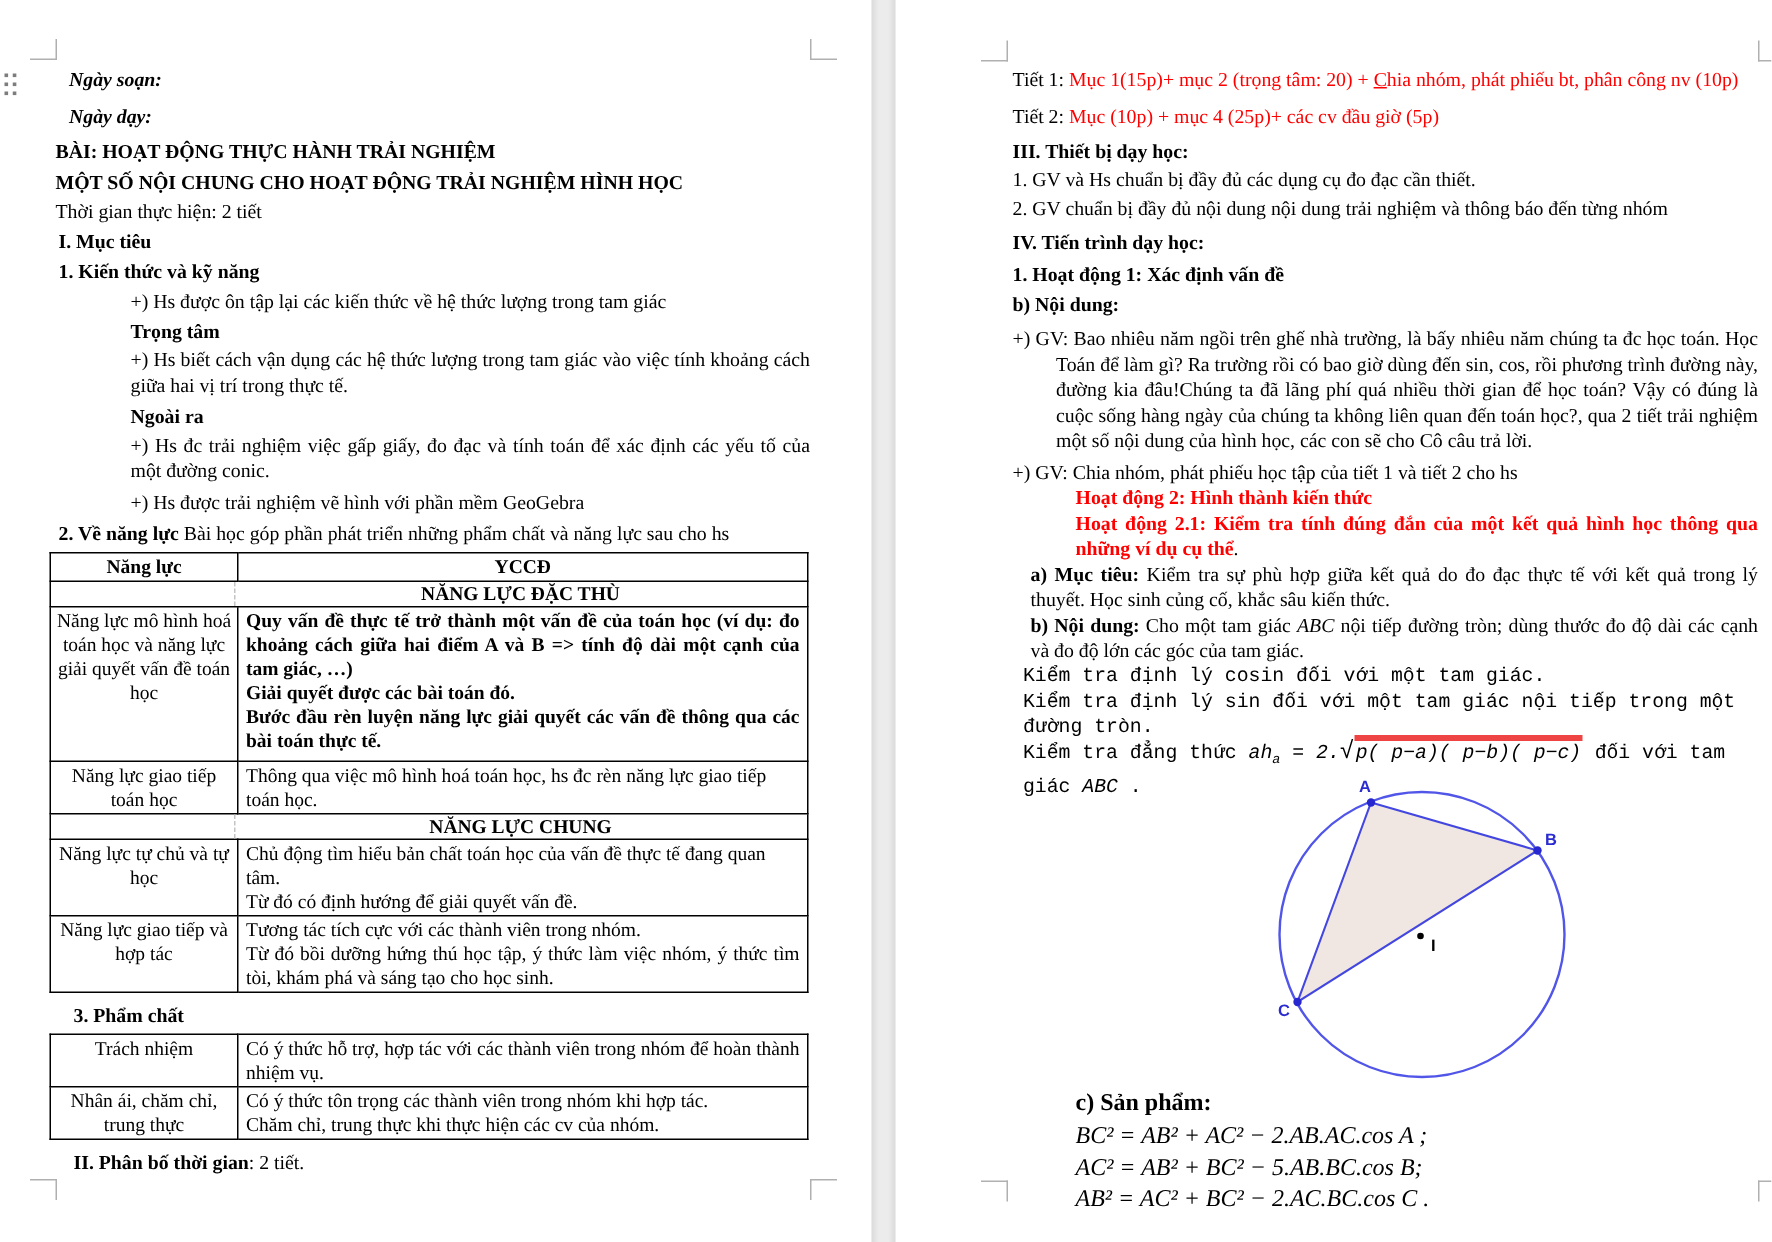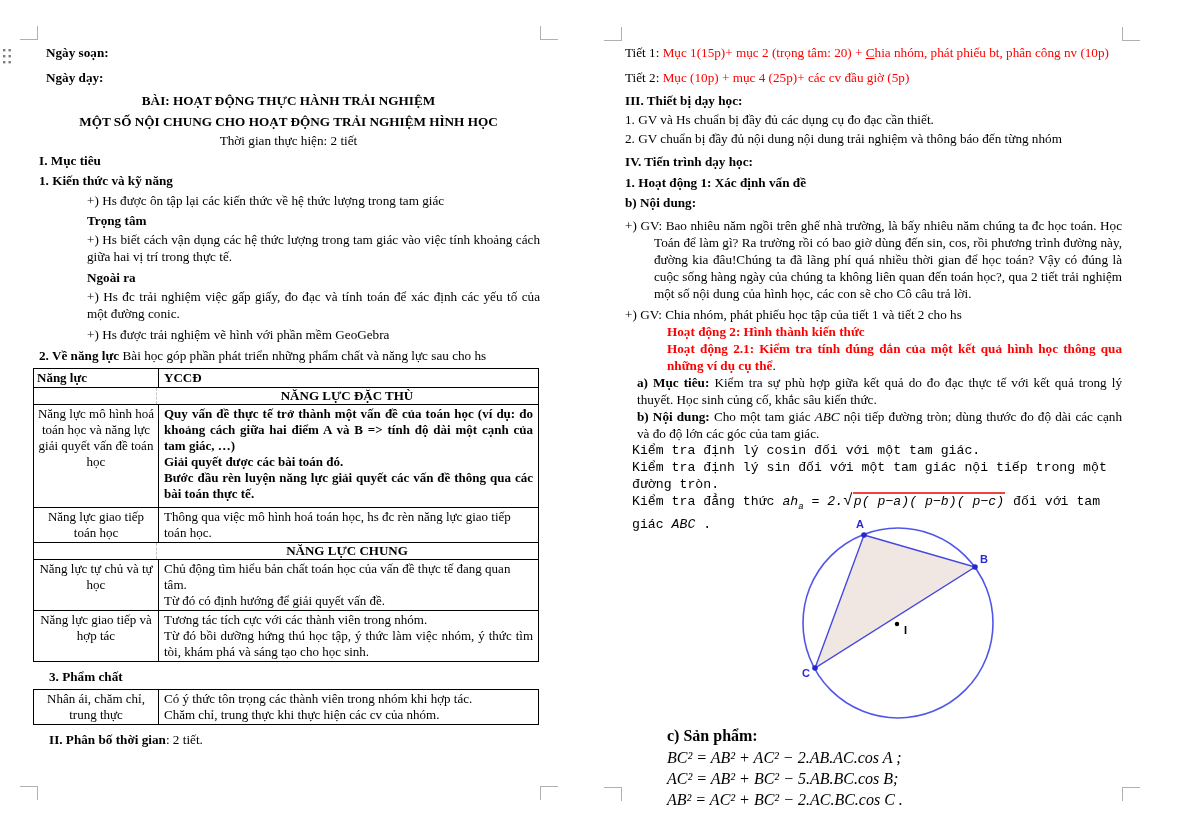--- a/index.html
+++ b/index.html
@@ -1,53 +1,53 @@
 <!DOCTYPE html>
 <html><head>
 <meta charset="utf-8">
 <style>
   html,body{margin:0;padding:0;background:#fff;}
   #canvas{position:relative;width:1181px;height:828px;overflow:hidden;background:#fff;
           font-family:"Liberation Serif","DejaVu Serif",serif;color:#000;}
   .page{position:absolute;top:0;height:828px;background:#fff;}
   #page1{left:0;width:581px;}
-  #page2{left:579px;width:500px;}
+  #page2{left:629px;width:500px;}
   #page-gap{position:absolute;left:581px;top:0;width:16px;height:828px;
             background:linear-gradient(to right,#dadada,#ececec 30%,#ececec 70%,#dadada);}
   
   .crop{position:absolute;width:17px;height:13px;}
   .crop.tl{border-right:1px solid #b0b0b0;border-bottom:1px solid #b0b0b0;}
   .crop.tr{border-left:1px solid #b0b0b0;border-bottom:1px solid #b0b0b0;}
   .crop.bl{border-right:1px solid #b0b0b0;border-top:1px solid #b0b0b0;}
   .crop.br{border-left:1px solid #b0b0b0;border-top:1px solid #b0b0b0;}
   .content1{position:absolute;left:37px;top:44px;width:503px;font-size:13.2px;line-height:17px;}
   .content2{position:absolute;left:42px;top:44px;width:501px;font-size:13.2px;line-height:17px;}
   p{margin:0 0 5px 0;}
   .b{font-weight:bold;}
-  .center{text-align:center;}
+  .center{text-align:left;}
   .just{text-align:justify;}
   .red{color:#ff0000;}
   .u{text-decoration:underline;}
-  .ml2{margin-left:2px;} .ml9{margin-left:9px;} .ml12{margin-left:12px;}
+  .ml2{margin-left:2px;} .ml9{margin-left:9px;font-style:italic;} .ml12{margin-left:12px;}
   .ml50{margin-left:50px;} .ml4{margin-left:4px;} .ml11{margin-left:11px;font-family:Liberation Mono, monospace;}
   .ml16{margin-left:16px;} .ml46{margin-left:46px;}
   .mb0{margin-bottom:0;} .mb2{margin-bottom:2px;} .mb3{margin-bottom:3px;}
   .mb4{margin-bottom:4px;} .mb6{margin-bottom:6px;} .mb8{margin-bottom:8px;}
   .hang{padding-left:29px;text-indent:-29px;}
   table{border-collapse:collapse;width:506px;margin:4px 0 6px -4px;font-size:13px;line-height:16px;}
   td{border:1px solid #000;vertical-align:top;padding:1px 5px;}
   td.c1{width:118px;text-align:center;padding:1px 3px;}
-  td.head{text-align:left;font-weight:bold;}
+  td.head{text-align:center;font-weight:bold;}
   td.group{position:relative;font-weight:bold;padding:0;}
   td.group .gtxt{margin-left:122px;text-align:center;}
   td.group .gdiv{position:absolute;left:122px;top:0;bottom:0;border-left:1px dashed #c4c4c4;}
   .tall{min-height:100px;font-weight:bold;}
   .math{font-style:italic;}
   .radsign{font-size:16px;font-style:normal;}
-  .radicand{border-top:2px solid #ef4444;padding:0 1px;font-style:italic;}
+  .radicand{border-top:4px solid #ef4444;padding:0 1px;font-style:italic;}
   sub.fsub{font-size:9px;font-style:italic;}
   .formula-block{position:absolute;left:88px;top:726px;font-size:16px;line-height:20px;}
   .formula-line{font-style:italic;margin:0 0 1px 0;}
   #figure{position:absolute;left:180px;top:512px;}
   #dots-handle{position:absolute;left:2px;top:48px;}
 </style>
 </head>
 <body>
 
 <div id="canvas">
@@ -133,20 +133,26 @@
             <div class="just">Từ đó bồi dưỡng hứng thú học tập, ý thức làm việc nhóm, ý thức tìm tòi, khám phá và sáng tạo cho học sinh.</div>
           </td>
         </tr>
       </tbody>
         </table>
 
       <p class="b ml12 mb2">3. Phẩm chất</p>
 
       <table>
         <tbody>
+            <tr>
+          <td class="c1">Trách nhiệm</td>
+          <td>
+            <div class="just">Có ý thức hỗ trợ, hợp tác với các thành viên trong nhóm để hoàn thành nhiệm vụ.</div>
+          </td>
+        </tr>
         <tr>
           <td class="c1">Nhân ái, chăm chỉ, trung thực</td>
           <td>
             <div>Có ý thức tôn trọng các thành viên trong nhóm khi hợp tác.</div>
             <div>Chăm chỉ, trung thực khi thực hiện các cv của nhóm.</div>
           </td>
         </tr>
       </tbody>
         </table>
 

